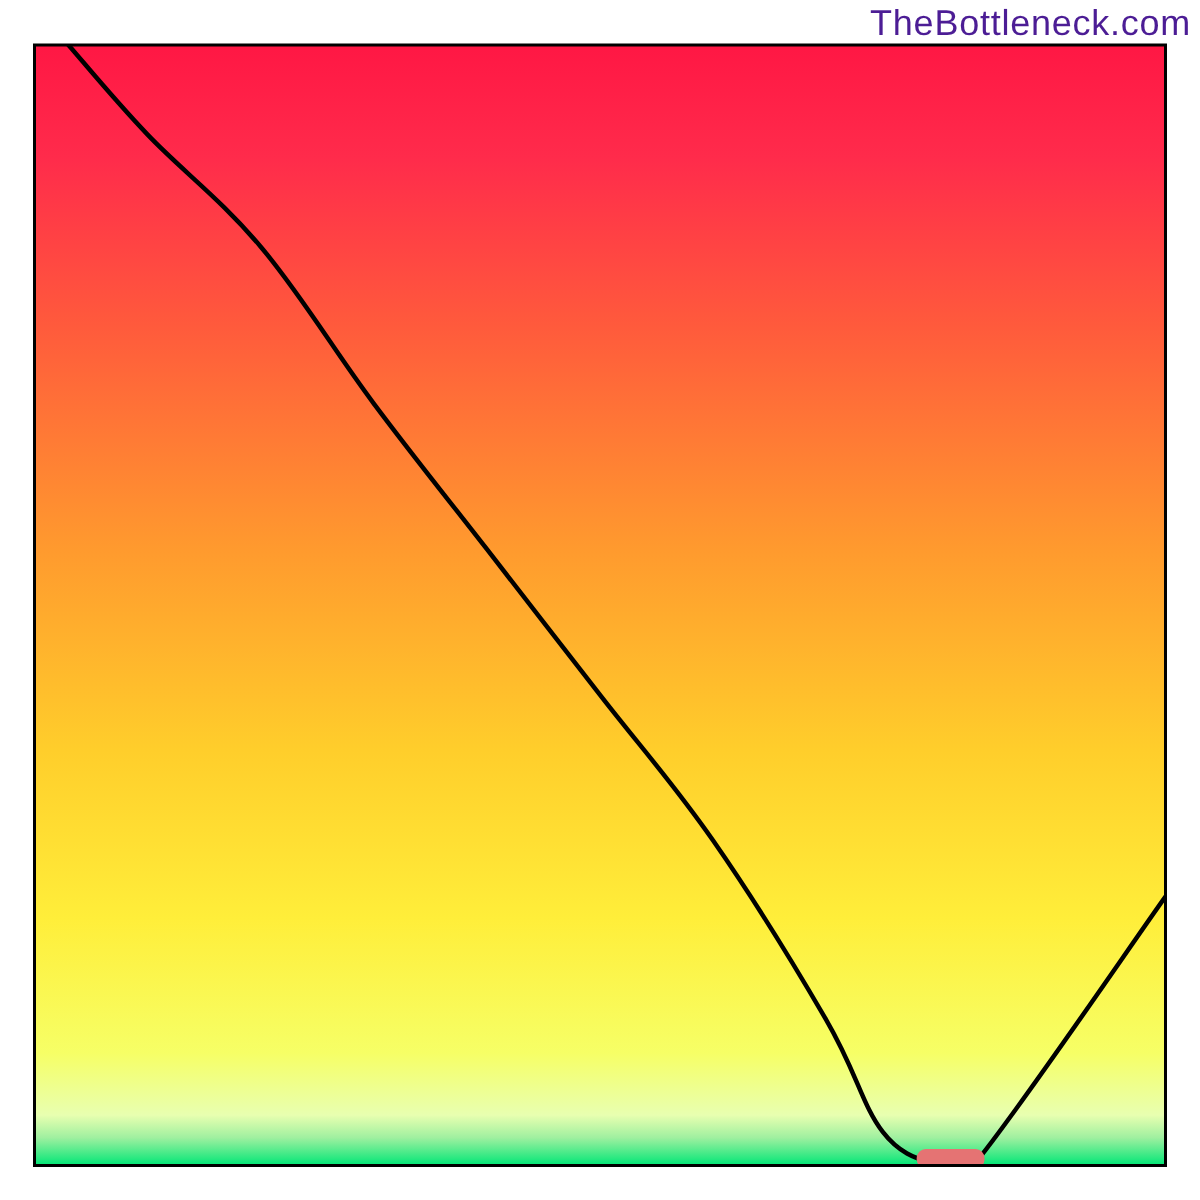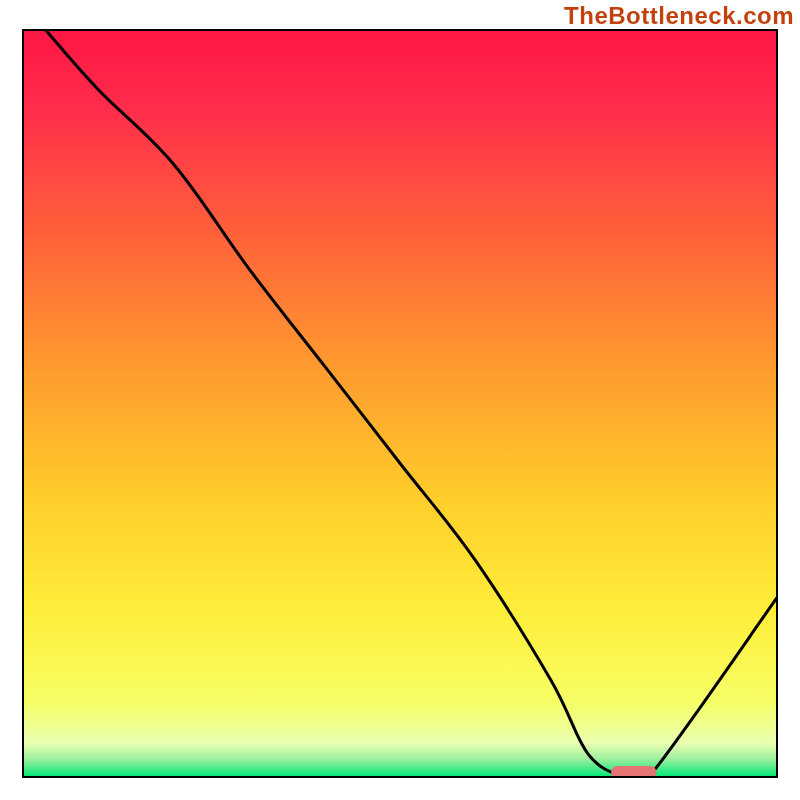--- a/index.html
+++ b/index.html
@@ -14,22 +14,22 @@
     position: relative;
     width: 800px;
     height: 800px;
   }
   .watermark {
     position: absolute;
     top: 2px;
     right: 6px;
     font-family: Arial, Helvetica, sans-serif;
     font-size: 24px;
-    font-weight: bold;
-    color: #c2410c;
+    font-weight: normal;
+    color: #4c1d95;
     letter-spacing: 0.5px;
     z-index: 10;
     margin-left: 12px;
   }
   svg {
     position: absolute;
     top: 0;
     left: 0;
   }
 </style>

